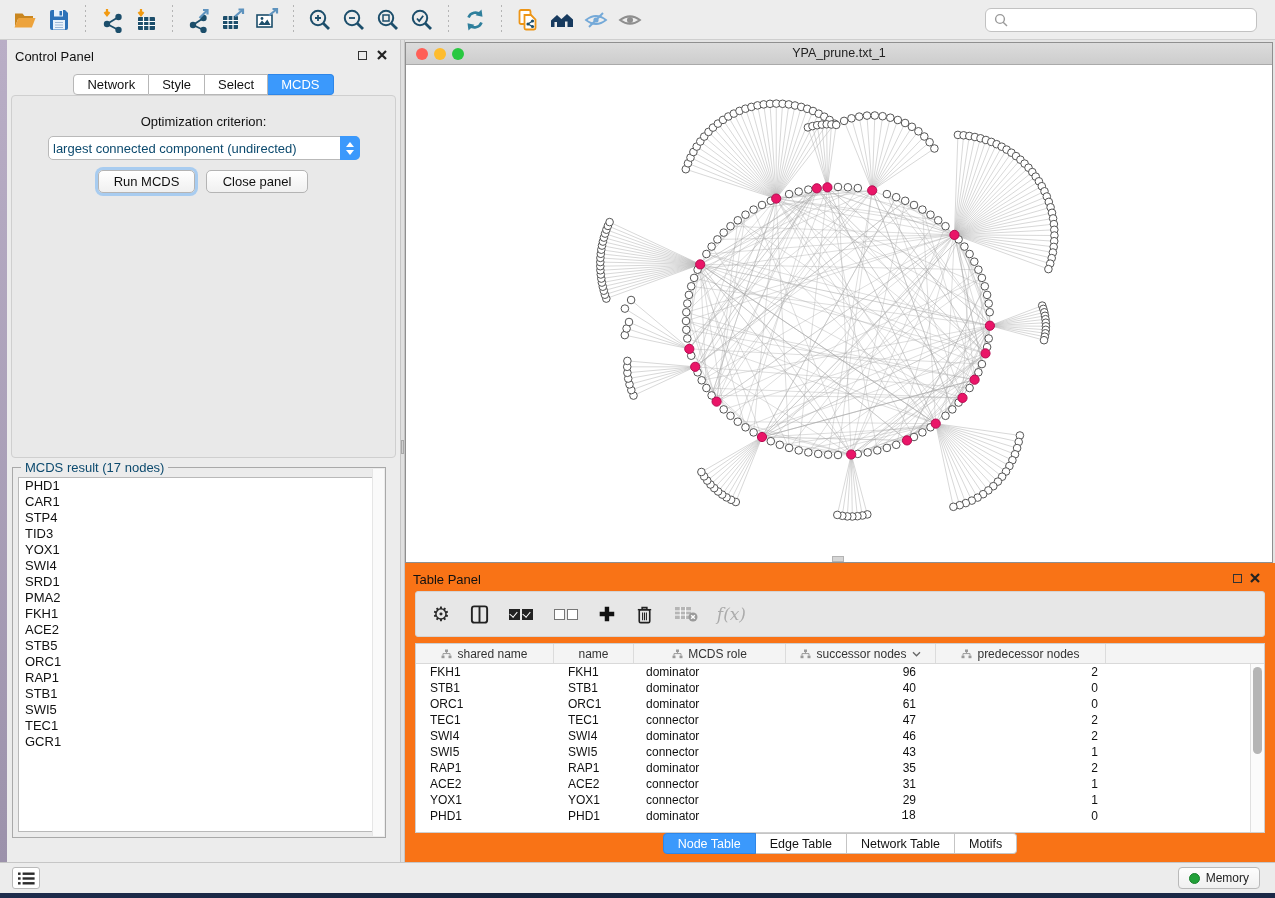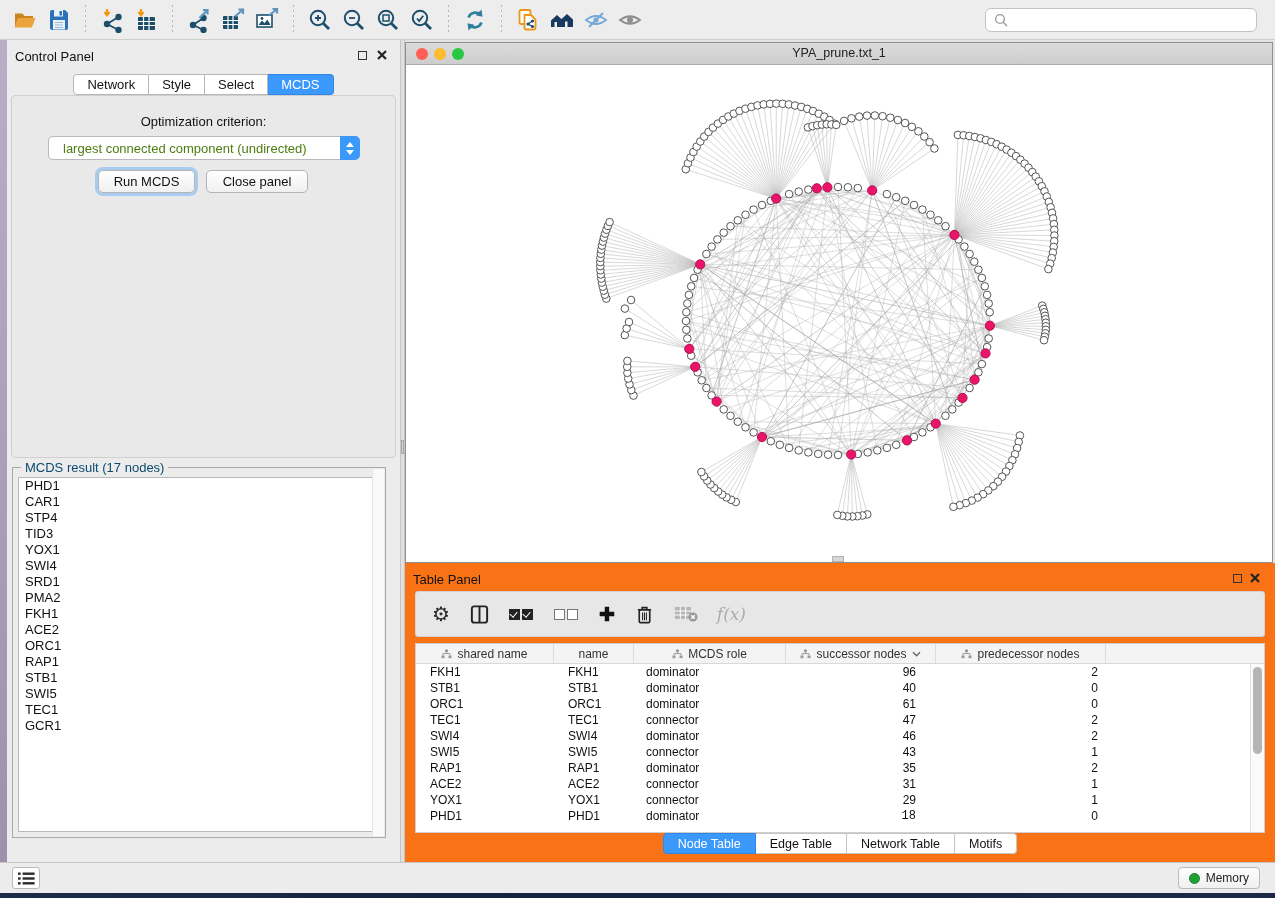--- a/index.html
+++ b/index.html
@@ -31,21 +31,21 @@
   .cp-tab{height:21px;line-height:20px;padding:0 13px;font-size:13px;background:#fff;
     border:1px solid #b7b7b7;border-left:none;color:#111;}
   .cp-tab:first-child{border-left:1px solid #b7b7b7;border-radius:4px 0 0 4px;}
   .cp-tab:last-child{border-radius:0 4px 4px 0;text-align:right;}
   .cp-tab.sel{background:#3b99fc;border-color:#2e86e8;color:#fff;}
   #cp-pane{position:absolute;left:4px;top:55px;width:385px;height:363px;background:#e9e9e9;
     border:1px solid #cfcfcf;border-radius:4px;}
   #opt-label{position:absolute;top:18px;width:100%;text-align:center;font-size:13px;color:#111;}
   #criterion{position:absolute;left:36px;top:40px;width:312px;height:24px;background:#fff;
     border:1px solid #b9b9b9;border-radius:5px;display:flex;align-items:center;}
-  #criterion .val{flex:1;font-size:13px;color:#4d7c0f;padding-left:14px;white-space:nowrap;overflow:hidden;}
+  #criterion .val{flex:1;font-size:13px;color:#0c4a6e;padding-left:4px;white-space:nowrap;overflow:hidden;}
   #criterion .stepper{width:20px;height:24px;margin-right:-1px;background:#3b99fc;border-radius:0 5px 5px 0;
     display:flex;flex-direction:column;align-items:center;justify-content:center;gap:3px;}
   .tri-up{width:0;height:0;border-left:4px solid transparent;border-right:4px solid transparent;
     border-bottom:5px solid #fff;}
   .tri-dn{width:0;height:0;border-left:4px solid transparent;border-right:4px solid transparent;
     border-top:5px solid #fff;}
   .btn{position:absolute;top:74px;height:23px;background:linear-gradient(#ffffff,#f0f0f0);
     border:1px solid #b4b4b4;border-radius:5px;font-size:13px;color:#111;
     display:flex;align-items:center;justify-content:center;font-family:"Liberation Sans",sans-serif;}
   #run-btn{left:86px;width:97px;box-shadow:0 0 0 3px #a8ccf0;}
@@ -299,20 +299,21 @@
         <div class="mcds-item">PHD1</div>
         <div class="mcds-item">CAR1</div>
         <div class="mcds-item">STP4</div>
         <div class="mcds-item">TID3</div>
         <div class="mcds-item">YOX1</div>
         <div class="mcds-item">SWI4</div>
         <div class="mcds-item">SRD1</div>
         <div class="mcds-item">PMA2</div>
         <div class="mcds-item">FKH1</div>
         <div class="mcds-item">ACE2</div>
+        <div class="mcds-item">STB5</div>
         <div class="mcds-item">ORC1</div>
         <div class="mcds-item">RAP1</div>
         <div class="mcds-item">STB1</div>
         <div class="mcds-item">SWI5</div>
         <div class="mcds-item">TEC1</div>
         <div class="mcds-item">GCR1</div>
       </div>
     <div id="mcds-scroll"></div>
   </div>
 </div>

